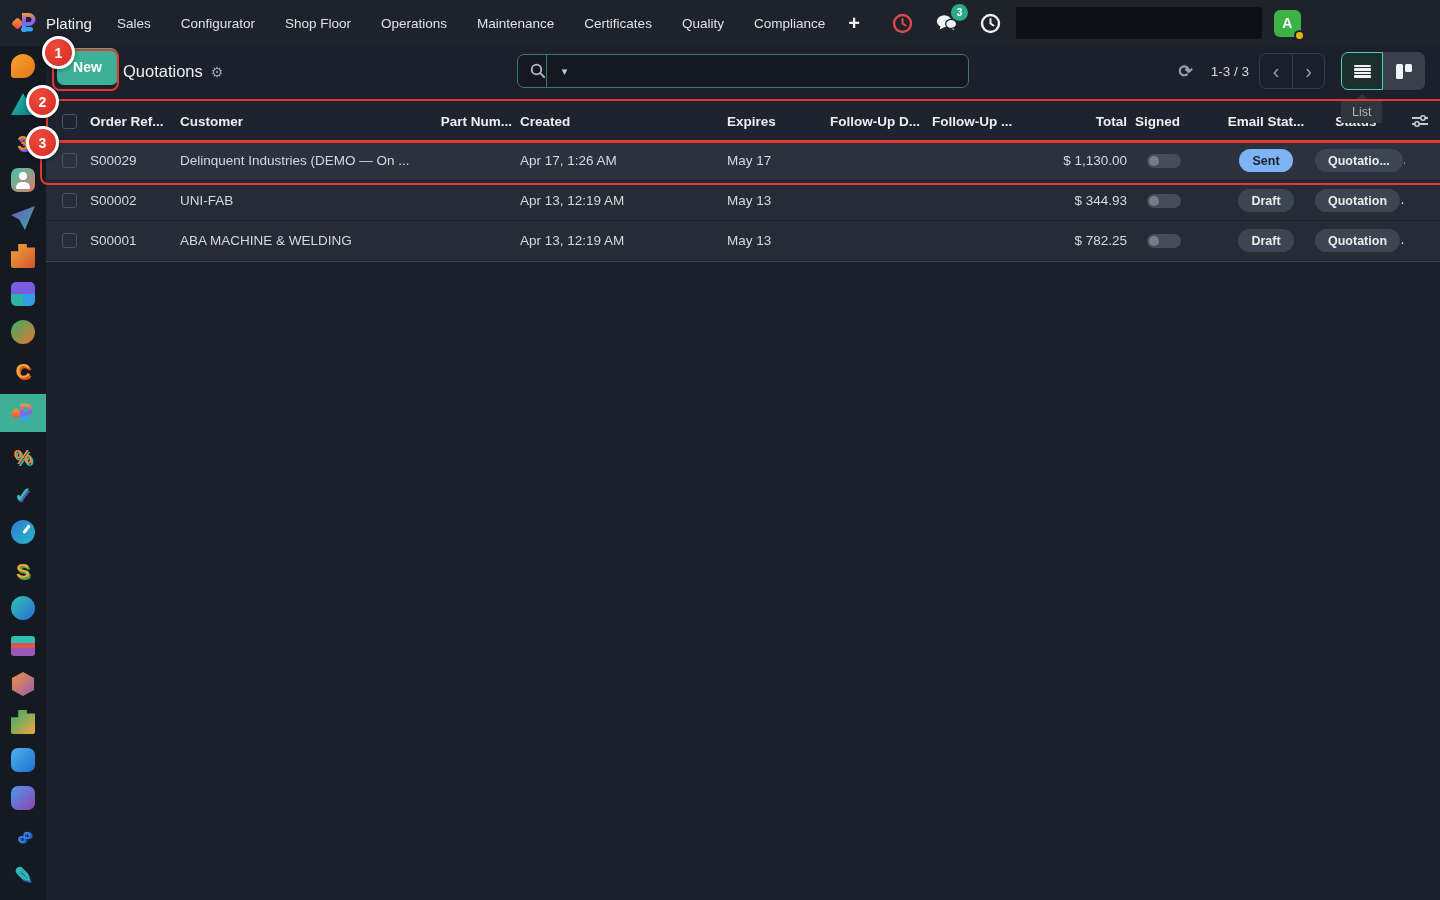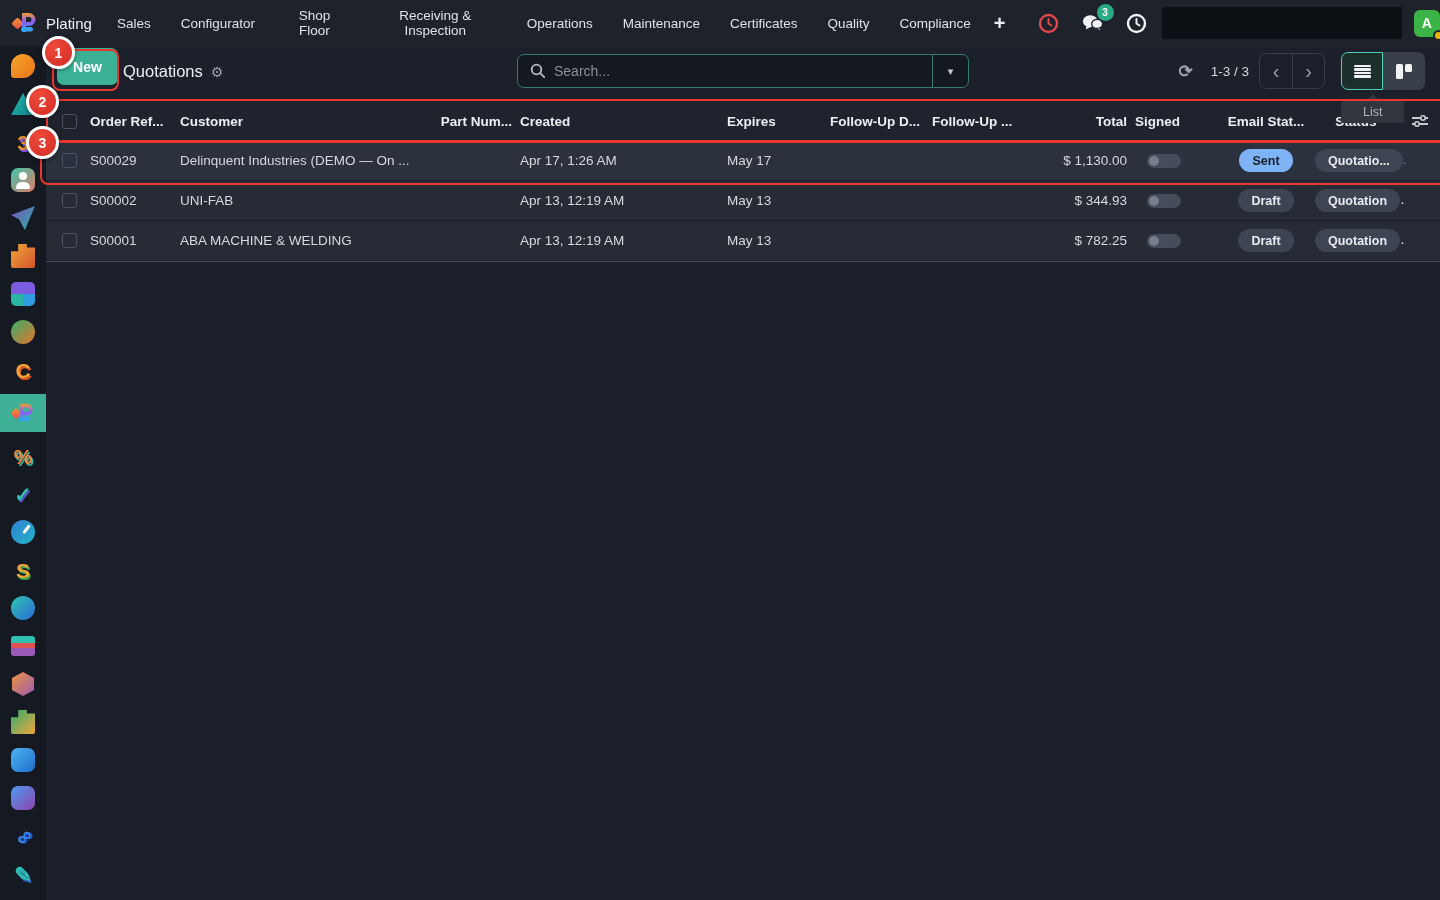--- a/index.html
+++ b/index.html
@@ -83,21 +83,21 @@
     font-size:20px; line-height:1; cursor:pointer; font-family:inherit; }
   .chev + .chev { border-left:1px solid #373e49; }
   .view-group { display:flex; border-radius:7px; overflow:visible; }
   .vbtn { width:42px; height:38px; display:flex; align-items:center; justify-content:center;
     cursor:pointer; background:#394049; }
   .vbtn.list { background:#1d2f2c; border:1.5px solid #4fd0b2; border-radius:7px 0 0 7px; }
   .vbtn.kanban { border-radius:0 7px 7px 0; }
   .hamb { width:17px; height:13px; display:flex; flex-direction:column; justify-content:space-between; }
   .hamb span { height:2.5px; background:#f0f2f4; border-radius:1px; }
   .tooltip { position:absolute; left:1295px; top:55px; background:#30353e; color:#aeb4bc;
-    font-size:12.5px; padding:4px 22px; border-radius:1px; z-index:5; }
+    font-size:12.5px; padding:4px 11px; border-radius:1px; z-index:5; }
   .tooltip::before { content:''; position:absolute; top:-7px; left:50%; transform:translateX(-50%);
     border:7px solid transparent; border-bottom-color:#30353e; border-top:none; }
 
   
   .grid-row { display:grid; padding-left:16px;
     grid-template-columns:28px 90px 250px 90px 207px 103px 102px 108px 95px 90px 90px 90px 1fr;
     align-items:center; height:40px; }
   .thead { background:#1e232d; color:#eceef1; font-weight:700; font-size:13.5px; }
   .cell { padding-right:8px; white-space:nowrap; overflow:hidden; text-overflow:ellipsis; }
   .al-right { text-align:right; }
@@ -146,21 +146,20 @@
         <path d="M10 3 h7 a6.5 6.5 0 0 1 0 13 h-3 v6 h-4 z M14 7 v5 h3 a2.5 2.5 0 0 0 0 -5 z" fill="url(#lgB)"></path>
         <rect x="9" y="17" width="12" height="4.5" rx="2.25" fill="#3aa0f0"></rect>
       </svg>
     </span>
     <span class="brand-name">Plating</span>
   </div>
   <div class="menus">
       <button class="menu-item">Sales</button>
       <button class="menu-item">Configurator</button>
       <button class="menu-item">Shop Floor</button>
-      <button class="menu-item">Receiving &amp; Inspection</button>
       <button class="menu-item">Operations</button>
       <button class="menu-item">Maintenance</button>
       <button class="menu-item">Certificates</button>
       <button class="menu-item">Quality</button>
       <button class="menu-item">Compliance</button>
     </div>
   <button class="plus-btn">+</button>
   <div class="systray">
     <div class="tray-icon">
       <svg width="21" height="21" viewBox="0 0 21 21">
@@ -285,21 +284,20 @@
       <span class="t">Quotations</span>
       <span class="gear">⚙</span>
     </div>
     <div class="searchbox">
       <span class="search-ic">
         <svg width="16" height="16" viewBox="0 0 16 16">
             <circle cx="6.5" cy="6.5" r="4.8" fill="none" stroke="#b7bcc3" stroke-width="1.8"></circle>
             <path d="M10.2 10.2 L14.2 14.2" stroke="#b7bcc3" stroke-width="1.8" stroke-linecap="round"></path>
           </svg>
       </span>
-      <input placeholder="Search..." style="">
       <div class="search-caret">▾</div>
     </div>
     <div class="right-controls">
       <span class="refresh">⟳</span>
       <span class="pager-text">1-3 / 3</span>
       <div class="chev-group">
         <button class="chev">‹</button>
         <button class="chev">›</button>
       </div>
       <div class="view-group">

